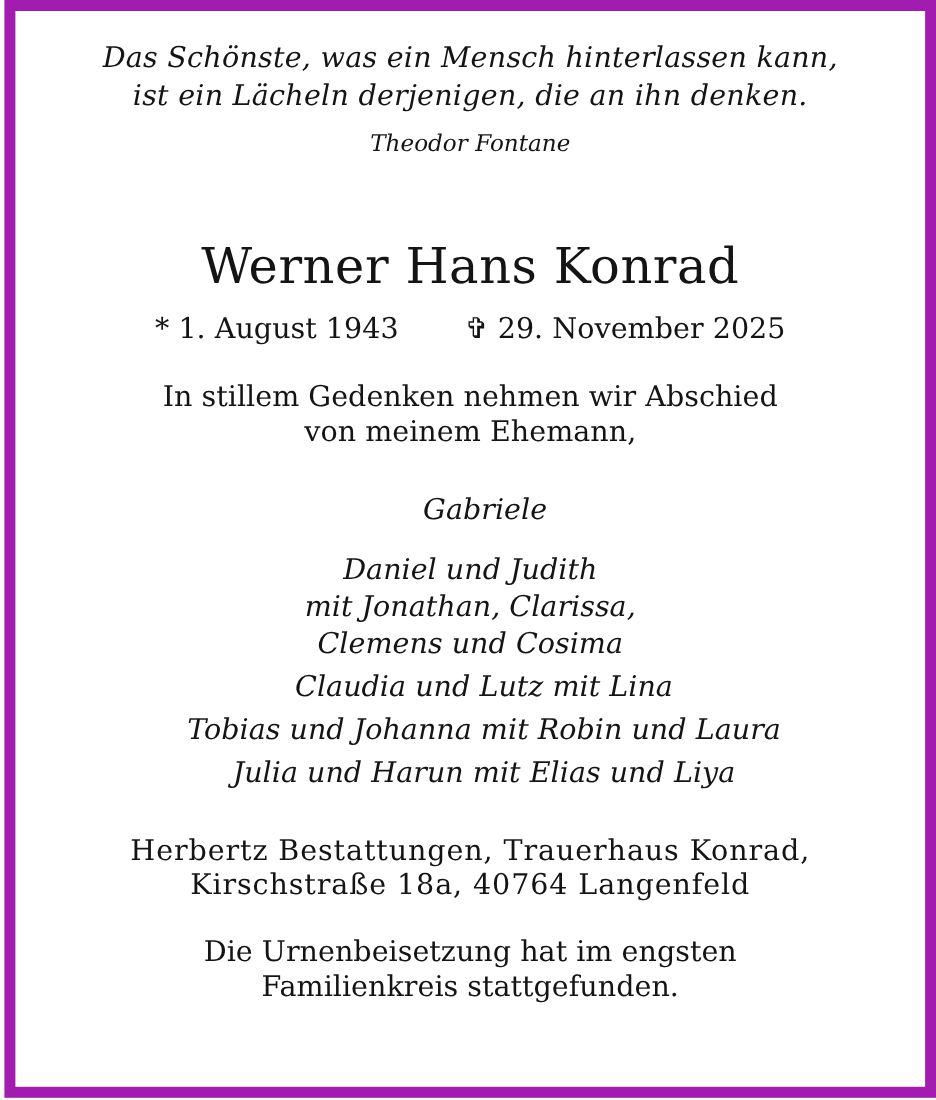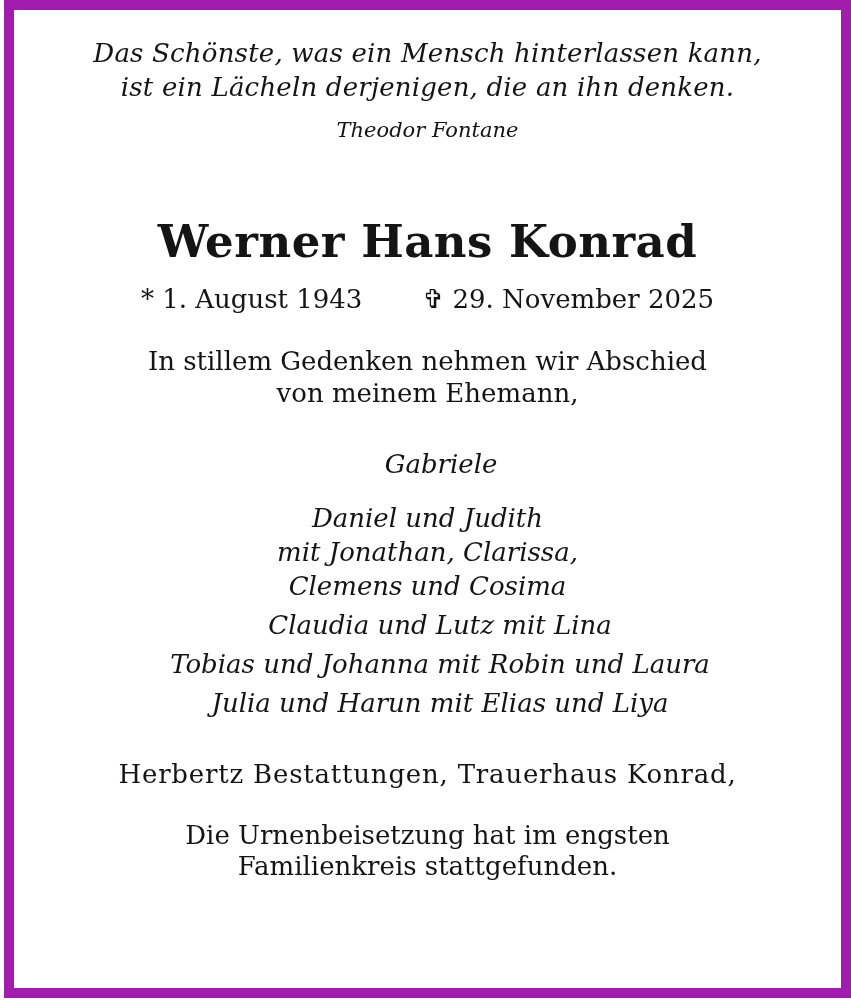--- a/index.html
+++ b/index.html
@@ -37,21 +37,21 @@
   }
   .attribution {
     font-style: italic;
     font-size: 21px;
     line-height: 26px;
     margin-top: 13px;
   }
   .deceased-name {
     font-size: 45px;
     line-height: 50px;
-    font-weight: 700;
+    font-weight: 400;
     letter-spacing: 0.5px;
     margin-top: 74px;
   }
   .dates {
     margin-top: 16px;
     font-size: 26px;
     line-height: 32px;
     display: flex;
     justify-content: center;
     gap: 60px;
@@ -141,20 +141,21 @@
       <div class="mourner-group-line">mit Jonathan, Clarissa,</div>
       <div class="mourner-group-line">Clemens und Cosima</div>
     </div>
 
     <div class="mourner-line">Claudia und Lutz mit Lina</div>
     <div class="mourner-line">Tobias und Johanna mit Robin und Laura</div>
     <div class="mourner-line">Julia und Harun mit Elias und Liya</div>
 
     <div class="funeral-home">
       <div class="funeral-home-line">Herbertz Bestattungen, Trauerhaus Konrad,</div>
+      <div class="funeral-home-line">Kirschstraße 18a, 40764 Langenfeld</div>
     </div>
 
     <div class="closing-notice">
       <div class="closing-line">Die Urnenbeisetzung hat im engsten</div>
       <div class="closing-line">Familienkreis stattgefunden.</div>
     </div>
 
   </div>
 </div>
 

